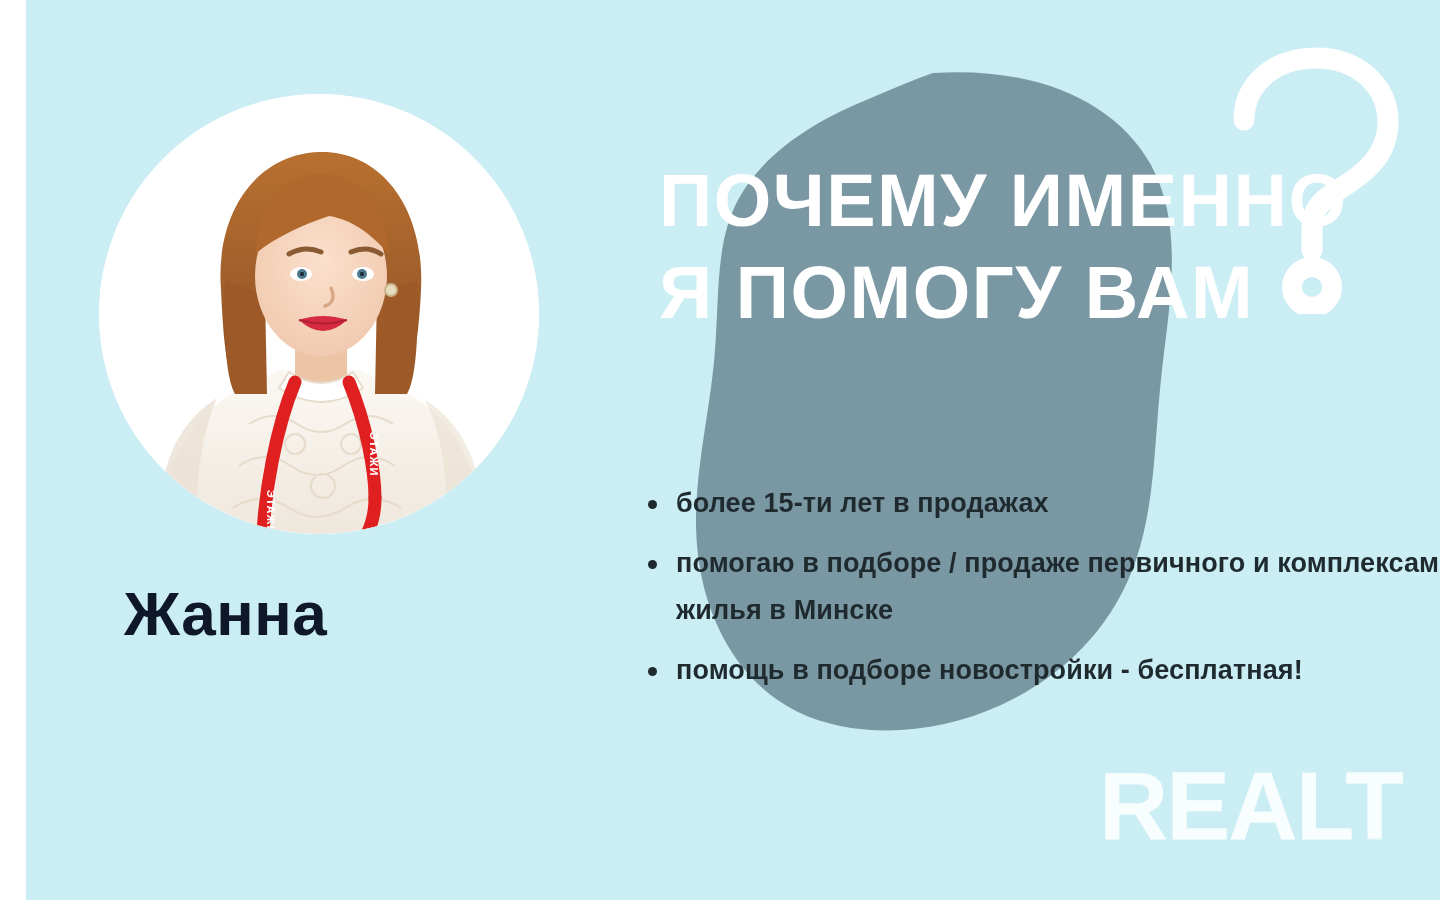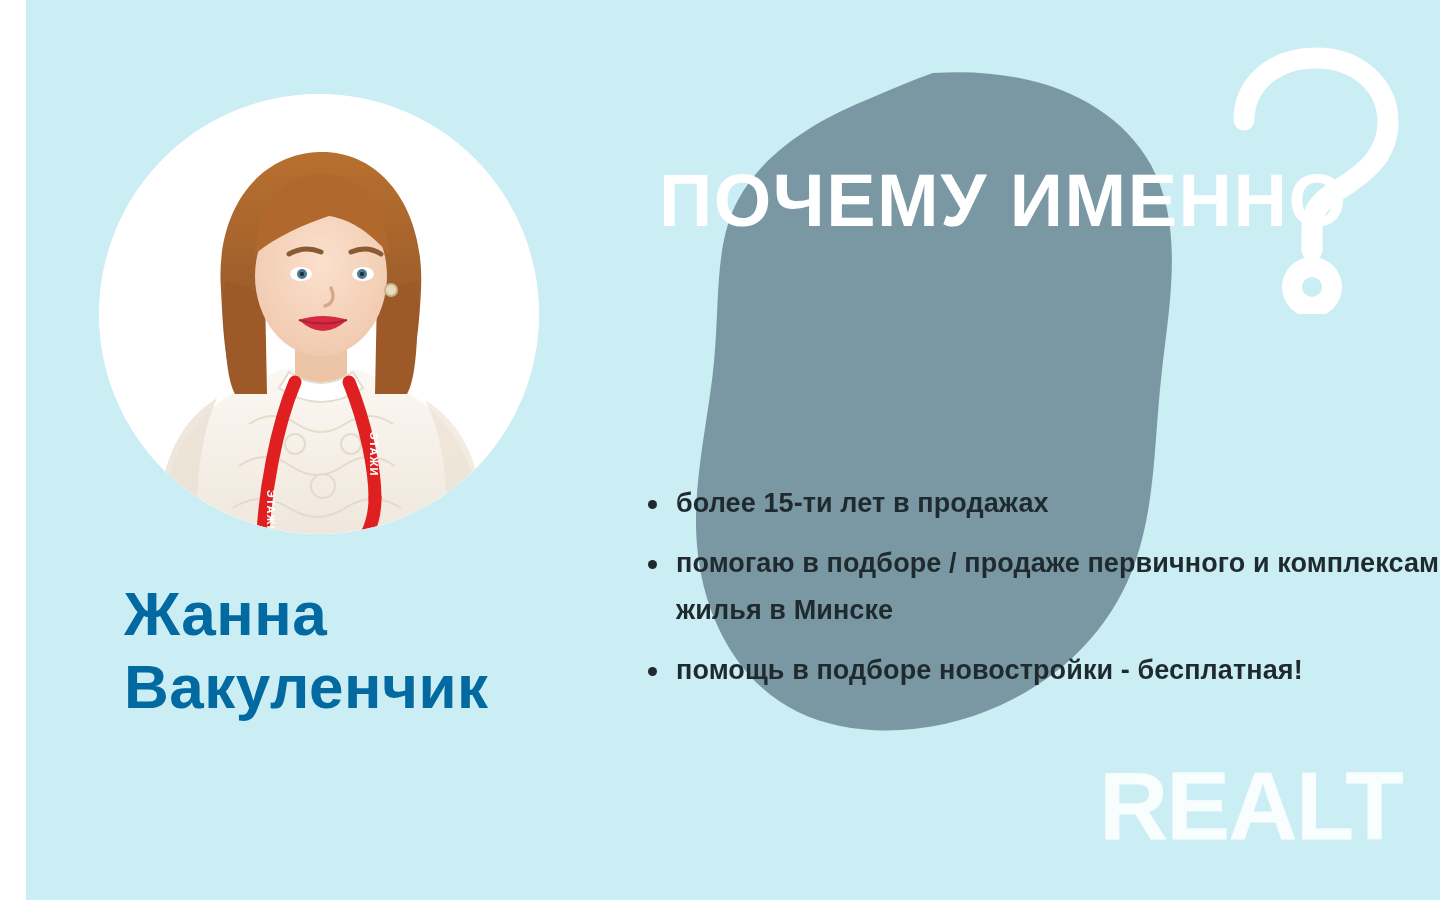--- a/index.html
+++ b/index.html
@@ -45,21 +45,21 @@
     width: 440px; height: 440px;
     display: block;
   }
 
   
   .agent-name {
     position: absolute;
     left: 98px;
     top: 578px;
     width: 470px;
-    color: #0369a1;
+    color: #0f172a;
     font-size: 62px;
     line-height: 1.17;
     font-weight: bold;
     letter-spacing: 0.5px;
     font-stretch: condensed;
   }
   .agent-name .nm-line { display: block; white-space: nowrap; }
 
   
   .headline {
@@ -162,20 +162,21 @@
              C22 40 52 14 94 14
              C136 14 166 42 166 78
              C166 112 142 130 116 146
              C96 158 90 168 90 184
              L90 206" fill="none" stroke="#ffffff" stroke-width="21" stroke-linecap="round" stroke-linejoin="round"></path>
     <circle cx="90" cy="243" r="20" fill="none" stroke="#ffffff" stroke-width="20"></circle>
   </svg>
 
   <div class="headline">
     <span class="hl-line hl-line--1">ПОЧЕМУ ИМЕННО</span>
+    <span class="hl-line hl-line--2">Я ПОМОГУ ВАМ</span>
   </div>
 
   <div class="portrait-wrap">
     <svg class="portrait-svg" viewBox="0 0 440 440" aria-hidden="true">
       <defs>
         <clipPath id="circleClip">
             <circle cx="220" cy="220" r="220"></circle>
           </clipPath>
         <linearGradient id="hairGrad" x1="0" y1="0" x2="0" y2="1">
           <stop offset="0%" stop-color="#b8702f"></stop>
@@ -257,21 +258,20 @@
         <path d="M250 288 C268 332 276 378 276 404" fill="none" stroke="#e02020" stroke-width="13" stroke-linecap="round"></path>
         <path d="M276 404 C276 420 272 432 268 440" fill="none" stroke="#e02020" stroke-width="13" stroke-linecap="round"></path>
         <text x="271" y="360" fill="#ffffff" font-family="'Liberation Sans', sans-serif" font-size="11" font-weight="bold" letter-spacing="1" transform="rotate(90 271 360)" text-anchor="middle">ЭТАЖИ</text>
         <text x="168" y="418" fill="#ffffff" font-family="'Liberation Sans', sans-serif" font-size="11" font-weight="bold" letter-spacing="1" transform="rotate(90 168 418)" text-anchor="middle">ЭТАЖИ</text>
       </g>
     </svg>
   </div>
 
   <div class="agent-name">
     <span class="nm-line">Жанна</span>
-    <span class="nm-line">Вакуленчик</span>
   </div>
 
   <ul class="benefits">
     <li class="benefit-item">более 15-ти лет в продажах</li>
     <li class="benefit-item">помогаю в подборе / продаже первичного и комплексам жилья в Минске</li>
     <li class="benefit-item">помощь в подборе новостройки - бесплатная!</li>
   </ul>
 
   <div class="watermark">REALT</div>
 

